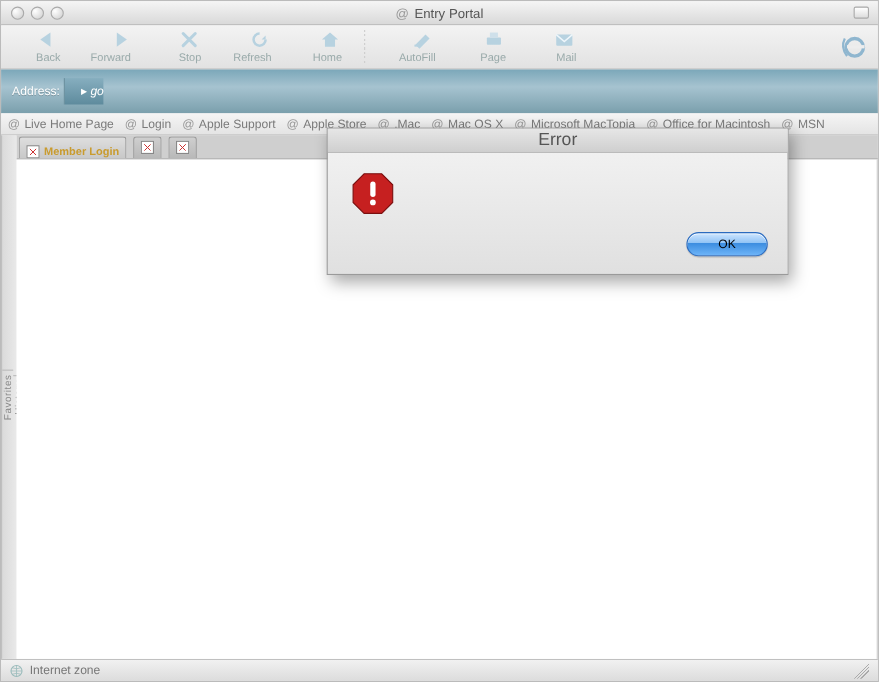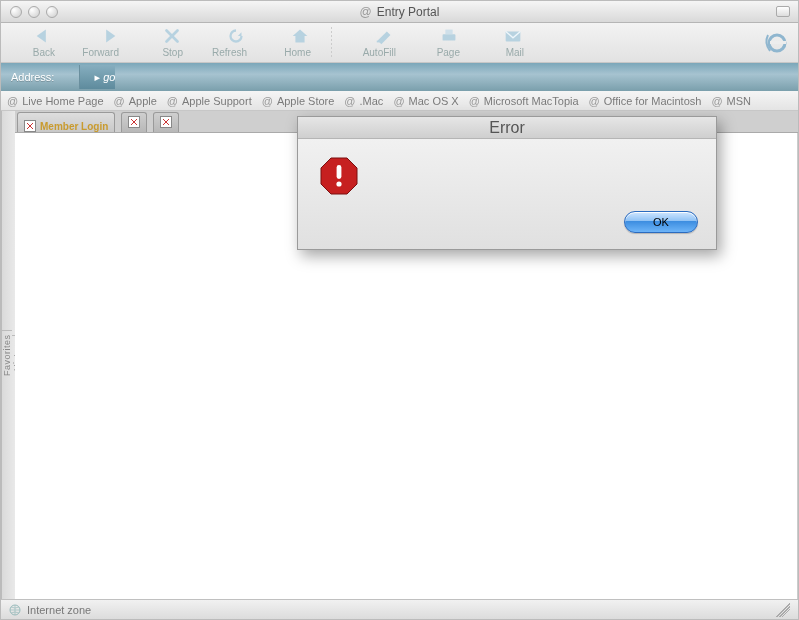--- a/index.html
+++ b/index.html
@@ -53,25 +53,25 @@
   .tb-item { display: flex; flex-direction: column; align-items: flex-end; width: 44px; gap: 2px; color:#9aa; }
   .tb-item span.label { font-size: 10px; }
   .sep { width: 1px; height: 32px; background: repeating-linear-gradient(#ccc,#ccc 2px,transparent 2px,transparent 4px); }
   .ie-logo {
     position:absolute; right:10px; top:6px; width:26px; height:26px;
     color:#8fb6cf;
   }
 
   
   .addrbar {
-    height: 28px;
+    height: 40px;
     background: linear-gradient(#7ba7b9, #a6c3d0 40%, #7a9fac);
     display: flex; align-items: center; padding: 0 0 0 10px;
     color: #fff; font-size: 11px;
-    gap: 25px;
+    gap: 4px;
   }
   .addrbar .lbl { text-shadow: 0 1px 0 rgba(0,0,0,0.2); }
   .addr-field {
     flex: 1; height: 18px; border-radius: 9px;
     background: #fff; border: 1px solid #7f98a3;
     display: flex; align-items: center; padding: 0 8px; gap: 6px;
     color: #555;
   }
   .addr-field .page-icon { width: 12px; height: 12px; color:#999; }
   .addr-url { flex:1; border:none; outline:none; font-size:11px; background:transparent; color:#555; }
@@ -266,21 +266,21 @@
     <div class="go-btn"><span>go</span></div>
   </div>
 
   <div class="bookbar">
     <div class="bk-item">
         <span class="at">@</span>
         <span>Live Home Page</span>
       </div>
     <div class="bk-item">
         <span class="at">@</span>
-        <span>Apple</span>
+        <span>Login</span>
       </div>
     <div class="bk-item">
         <span class="at">@</span>
         <span>Apple Support</span>
       </div>
     <div class="bk-item">
         <span class="at">@</span>
         <span>Apple Store</span>
       </div>
     <div class="bk-item">

